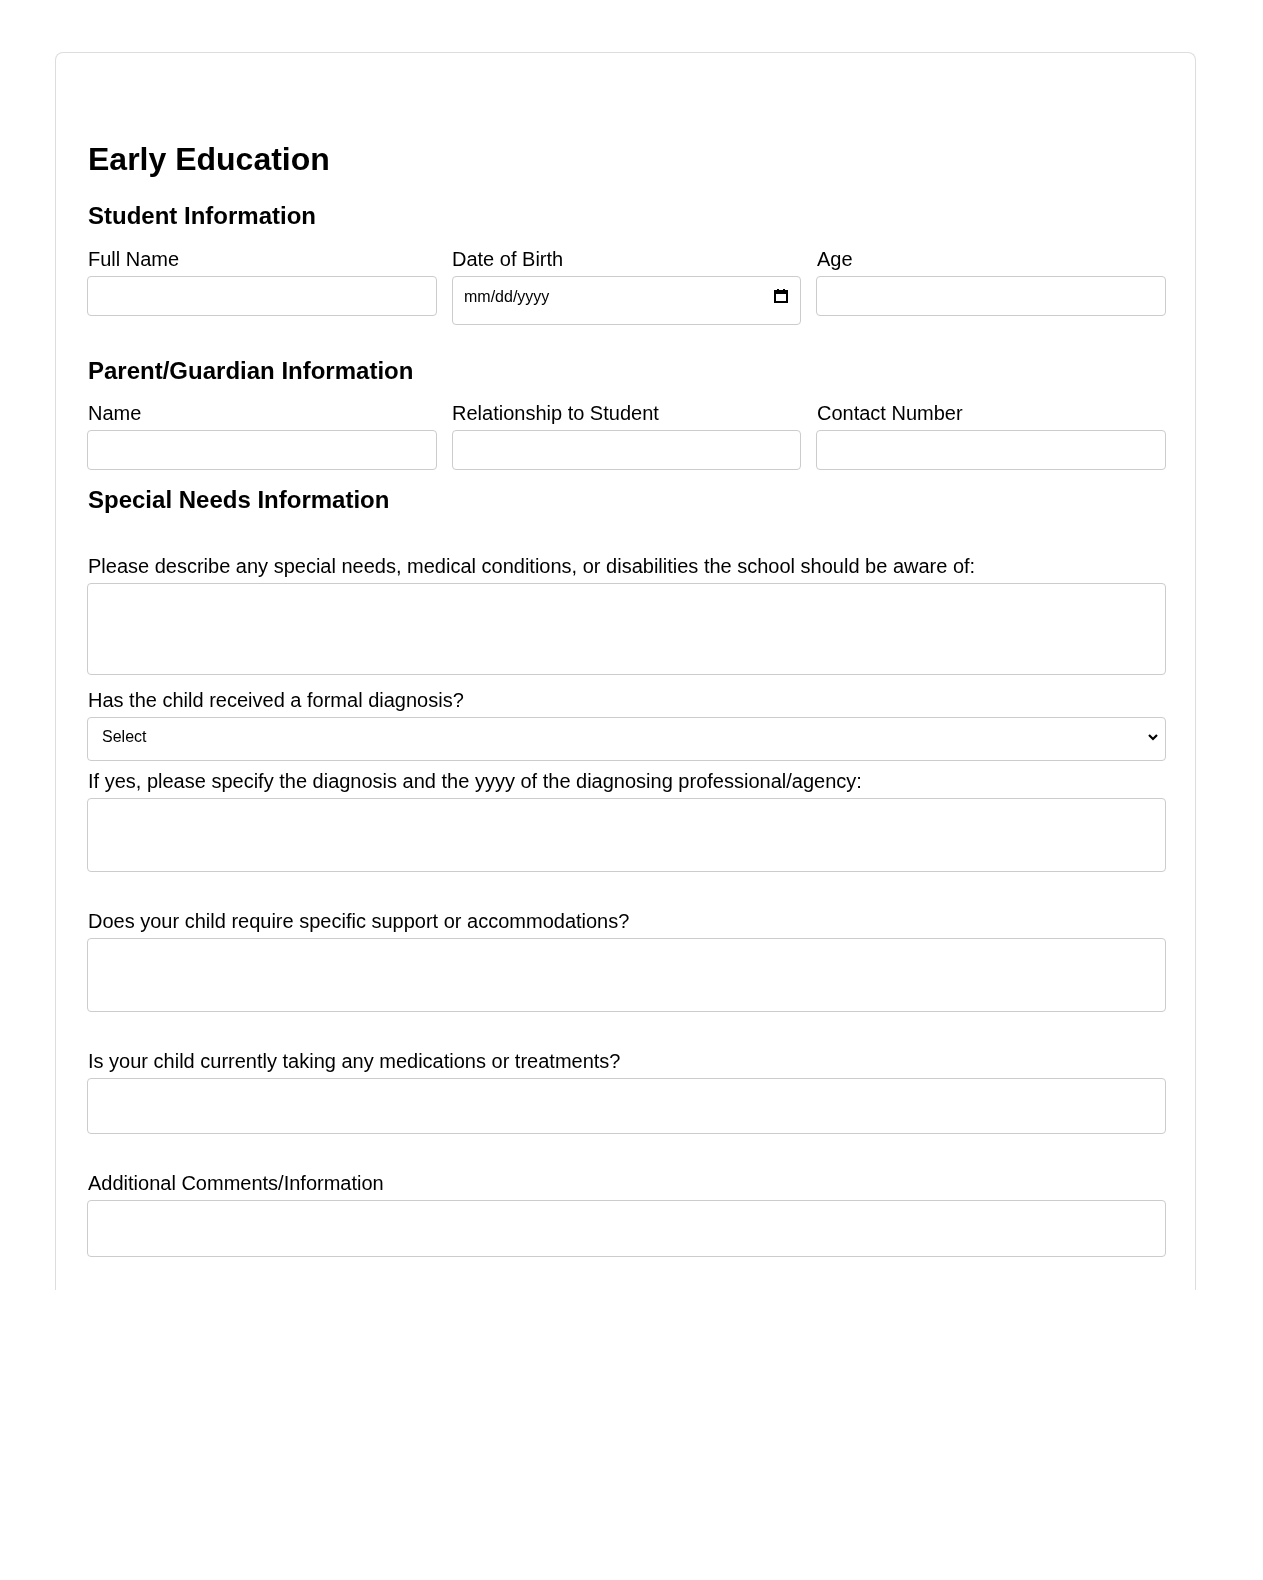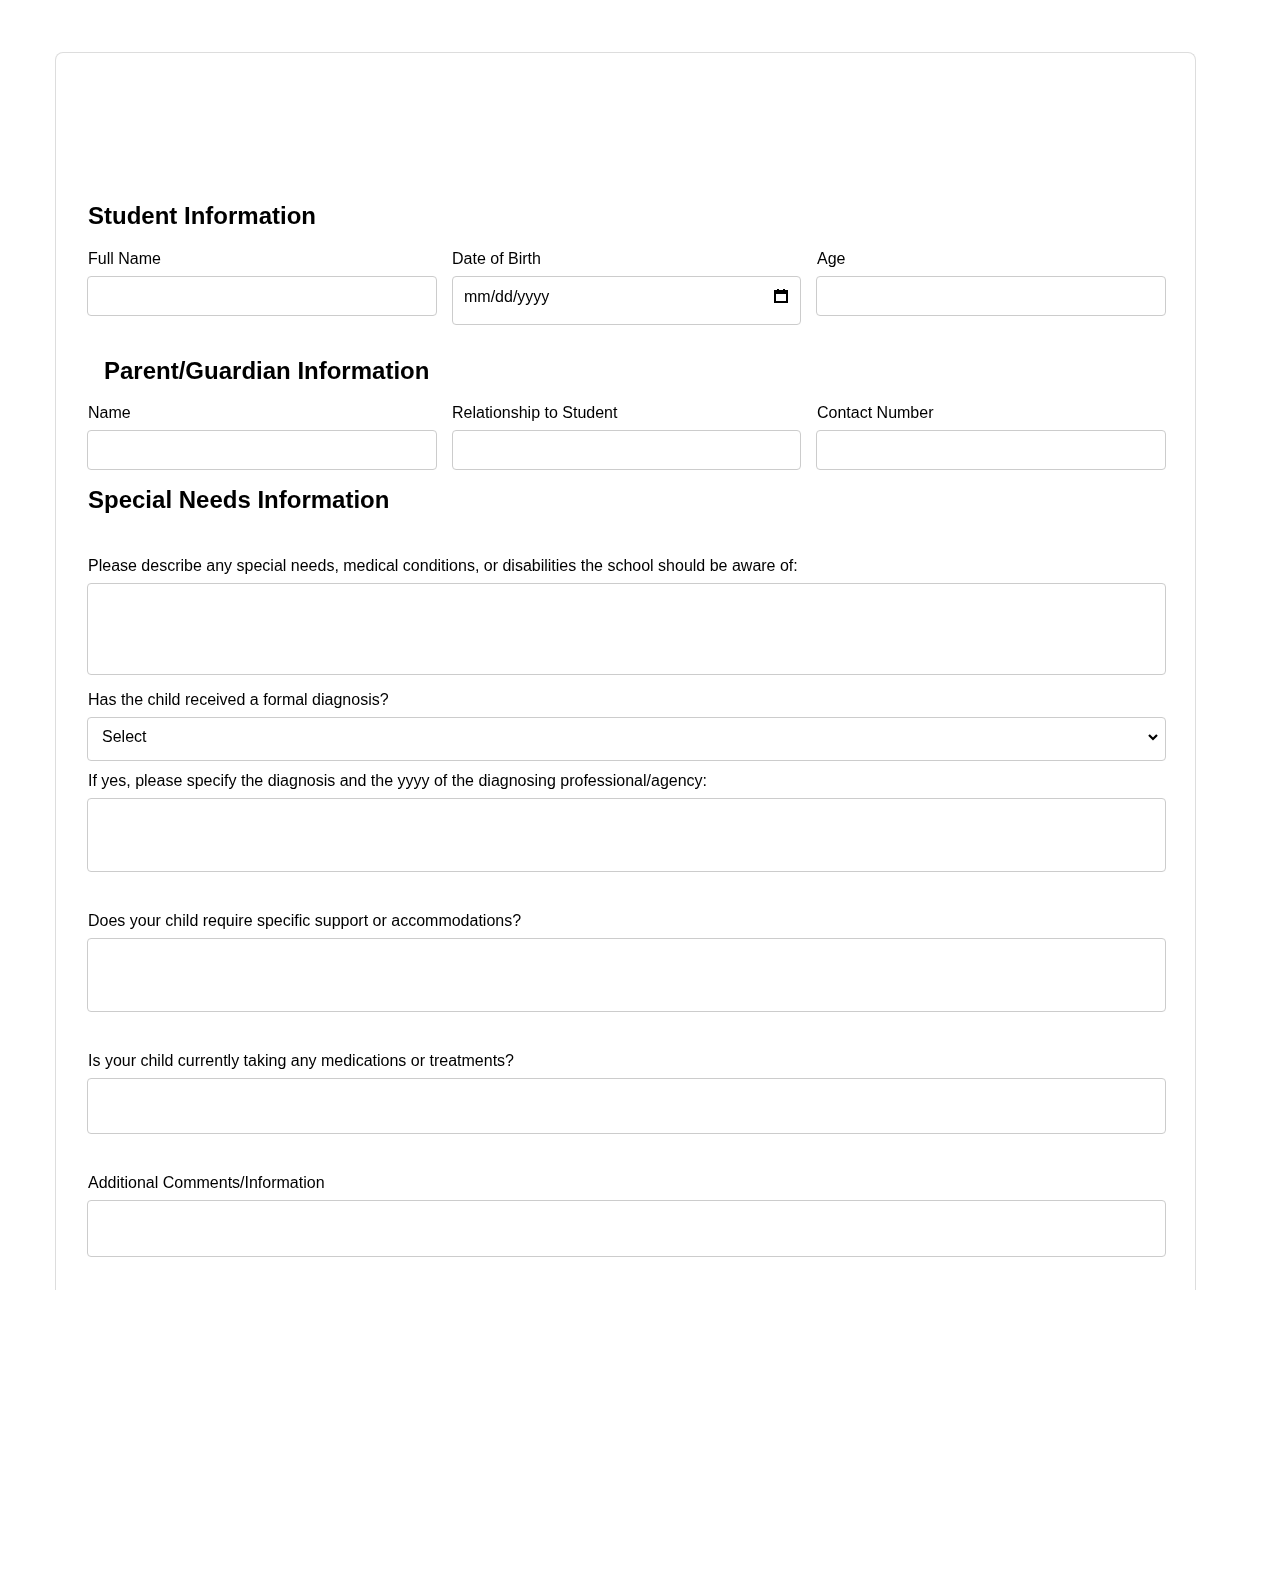--- a/index.html
+++ b/index.html
@@ -5,38 +5,39 @@
     html, body { margin: 0; padding: 0; background: #ffffff; }
     body { width: 1263px; height: 1580px; position: relative; font-family: "Liberation Sans", sans-serif; color: #000; overflow: hidden; }
     .container {
       position: absolute; left: 55px; top: 52px; width: 1141px; height: 1238px;
       border: 1px solid #dddddd; border-bottom: none; border-radius: 8px 8px 0 0;
       box-sizing: border-box; background: #fff;
     }
     .abs { position: absolute; }
     h1 { margin: 0; font-size: 32px; font-weight: bold; line-height: 37px; }
     h2 { margin: 0; font-size: 24px; font-weight: bold; line-height: 28px; }
-    .label { font-size: 16px; line-height: 18px; white-space: nowrap; }
+    .label { font-size: 20px; line-height: 18px; white-space: nowrap; }
     .field {
       position: absolute; box-sizing: border-box; border: 1px solid #cccccc; border-radius: 4px; background: #fff;
       font-family: "Liberation Sans", sans-serif; font-size: 16px; padding: 0 10px; outline: none;
     }
     textarea.field { resize: none; padding: 8px 10px; }
     .date-text { position: absolute; left: 11px; top: 11px; font-size: 16px; }
     .cal-icon { position: absolute; right: 12px; top: 12px; width: 14px; height: 14px; }
     .select-text { position: absolute; left: 14px; top: 10px; font-size: 16px; }
     .chev-icon { position: absolute; right: 6px; top: 14px; width: 12px; height: 10px; }
   </style>
 </head>
 <body>
 
 <div class="container"></div>
 
 <h1 class="abs" style="left:88px; top:104px;">
   <br>
+  <span>Early Education</span>
 </h1>
 
 <h2 class="abs" style="left:88px; top:202px;">Student Information</h2>
 
 <div class="abs label" style="left:88px; top:250px;">Full Name</div>
 <input class="field" style="left: 87px; top: 276px; width: 350px; height: 40px;" value="">
 
 <div class="abs label" style="left:452px; top:250px;">Date of Birth</div>
 <div class="field" style="left:452px; top:276px; width:349px; height:49px; padding:0;">
   <span class="date-text">mm/dd/yyyy</span>
@@ -44,21 +45,21 @@
     <rect x="1" y="2" width="12" height="11" fill="none" stroke="#000" stroke-width="2"></rect>
     <rect x="1" y="2" width="12" height="3" fill="#000"></rect>
     <rect x="3" y="0" width="2" height="3" fill="#000"></rect>
     <rect x="9" y="0" width="2" height="3" fill="#000"></rect>
   </svg>
 </div>
 
 <div class="abs label" style="left:817px; top:250px;">Age</div>
 <input class="field" style="left: 816px; top: 276px; width: 350px; height: 40px;" value="">
 
-<h2 class="abs" style="left:104px; top:357px;">Parent/Guardian Information</h2>
+<h2 class="abs" style="left:88px; top:357px;">Parent/Guardian Information</h2>
 
 <div class="abs label" style="left:88px; top:404px;">Name</div>
 <input class="field" style="left: 87px; top: 430px; width: 350px; height: 40px;" value="">
 
 <div class="abs label" style="left:452px; top:404px;">Relationship to Student</div>
 <input class="field" style="left: 452px; top: 430px; width: 349px; height: 40px;" value="">
 
 <div class="abs label" style="left:817px; top:404px;">Contact Number</div>
 <input class="field" style="left: 816px; top: 430px; width: 350px; height: 40px;" value="">
 

